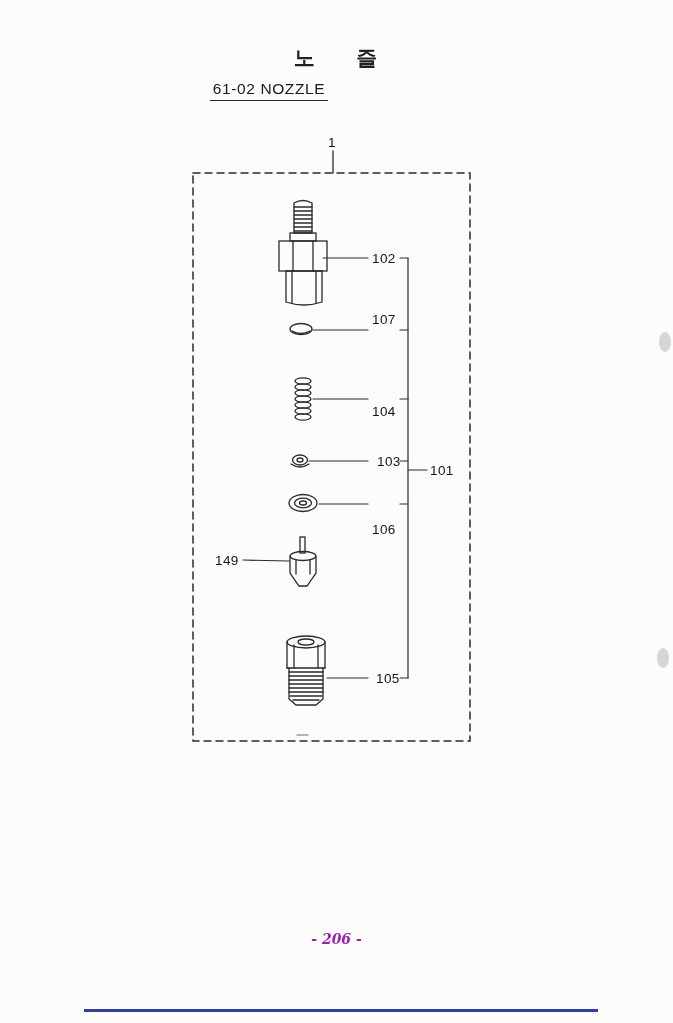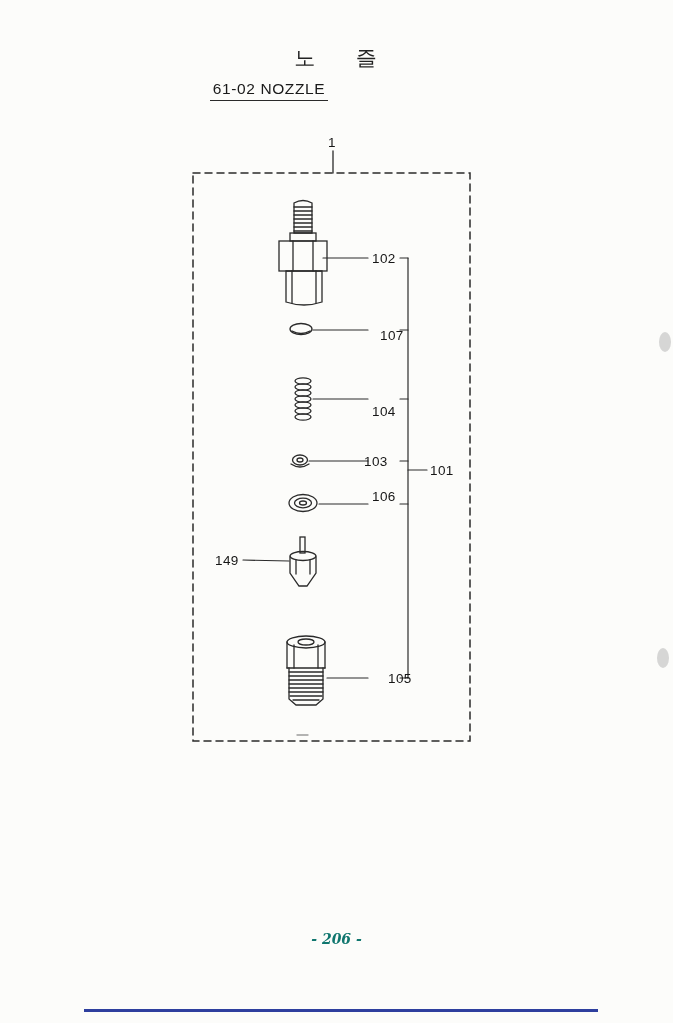--- a/index.html
+++ b/index.html
@@ -9,21 +9,21 @@
     margin:0 auto;
     background:#fcfcfa;
     overflow:hidden;
     font-family:"Liberation Sans", sans-serif;
     color:#1b1b1b;
   }
   .title-ko{
     position:absolute;left:0;top:44px;width:673px;
     text-align:center;
     font-family:"DejaVu Sans", sans-serif;
-    font-size:21px;font-weight:400;
+    font-size:21px;font-weight:700;
     word-spacing:30px;letter-spacing:2px;
     color:#222;
   }
   .subtitle-wrap{
     position:absolute;left:0;top:80px;width:538px;text-align:center;
   }
   .subtitle{
     display:inline-block;
     font-size:15.5px;letter-spacing:0.6px;
     border-bottom:1px solid #2a2a2a;
@@ -35,21 +35,21 @@
     font-size:13.5px;
     letter-spacing:0.4px;
     color:#161616;
     white-space:nowrap;
   }
   .diagram-svg{position:absolute;left:0;top:0;}
   .page-number{
     position:absolute;left:0;top:931px;width:673px;text-align:center;
     font-family:"DejaVu Serif", serif;
     font-style:italic;font-weight:bold;
-    font-size:14px;color:#0f766e;
+    font-size:14px;color:#a21caf;
   }
   .bottom-rule{
     position:absolute;left:84px;top:1009px;width:514px;height:3px;
     background:#2e3f9e;
   }
   .artifact{
     position:absolute;background:#bdbdbd;border-radius:50%;
     opacity:.6;
   }
 </style>
@@ -147,27 +147,27 @@
       <line x1="400" y1="678" x2="408" y2="678"></line>
       <line x1="408" y1="258" x2="408" y2="678"></line>
       <line x1="408" y1="470" x2="427" y2="470"></line>
     </g>
 
     <line x1="297" y1="735" x2="308" y2="735" stroke="#9a9a9a"></line>
   </svg>
 
   <div class="plabel" style="left:328px;top:135px;">1</div>
   <div class="plabel" style="left:372px;top:251px;text-align:right;">102</div>
-  <div class="plabel" style="left:372px;top:328px;margin-left:8px;">107</div>
+  <div class="plabel" style="left:372px;top:312px;">107</div>
   <div class="plabel" style="left:372px;top:392px;margin-top:12px;">104</div>
-  <div class="plabel" style="left:364px;top:454px;">103</div>
+  <div class="plabel" style="left:377px;top:454px;">103</div>
   <div class="plabel" style="left:430px;top:463px;">101</div>
-  <div class="plabel" style="left:372px;top:489px;text-align:center;">106</div>
+  <div class="plabel" style="left:372px;top:522px;text-align:center;">106</div>
   <div class="plabel" style="left:215px;top:553px;">149</div>
-  <div class="plabel" style="left:388px;top:671px;">105</div>
+  <div class="plabel" style="left:376px;top:671px;">105</div>
 
   <div class="artifact" style="left:659px;top:332px;width:12px;height:20px;"></div>
   <div class="artifact" style="left:657px;top:648px;width:12px;height:20px;"></div>
 
   <div class="page-number">- 206 -</div>
 
   <div class="bottom-rule"></div>
 
 </div>
 

